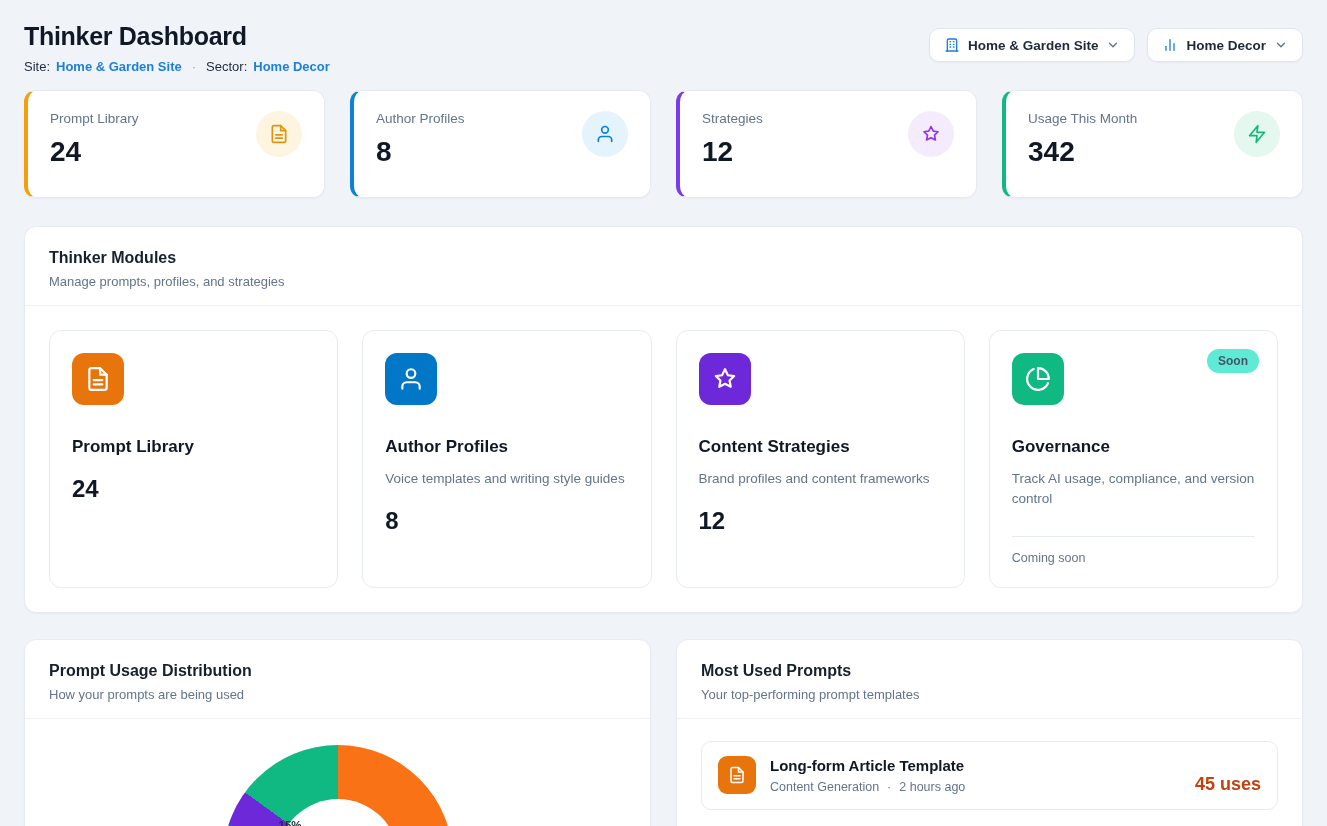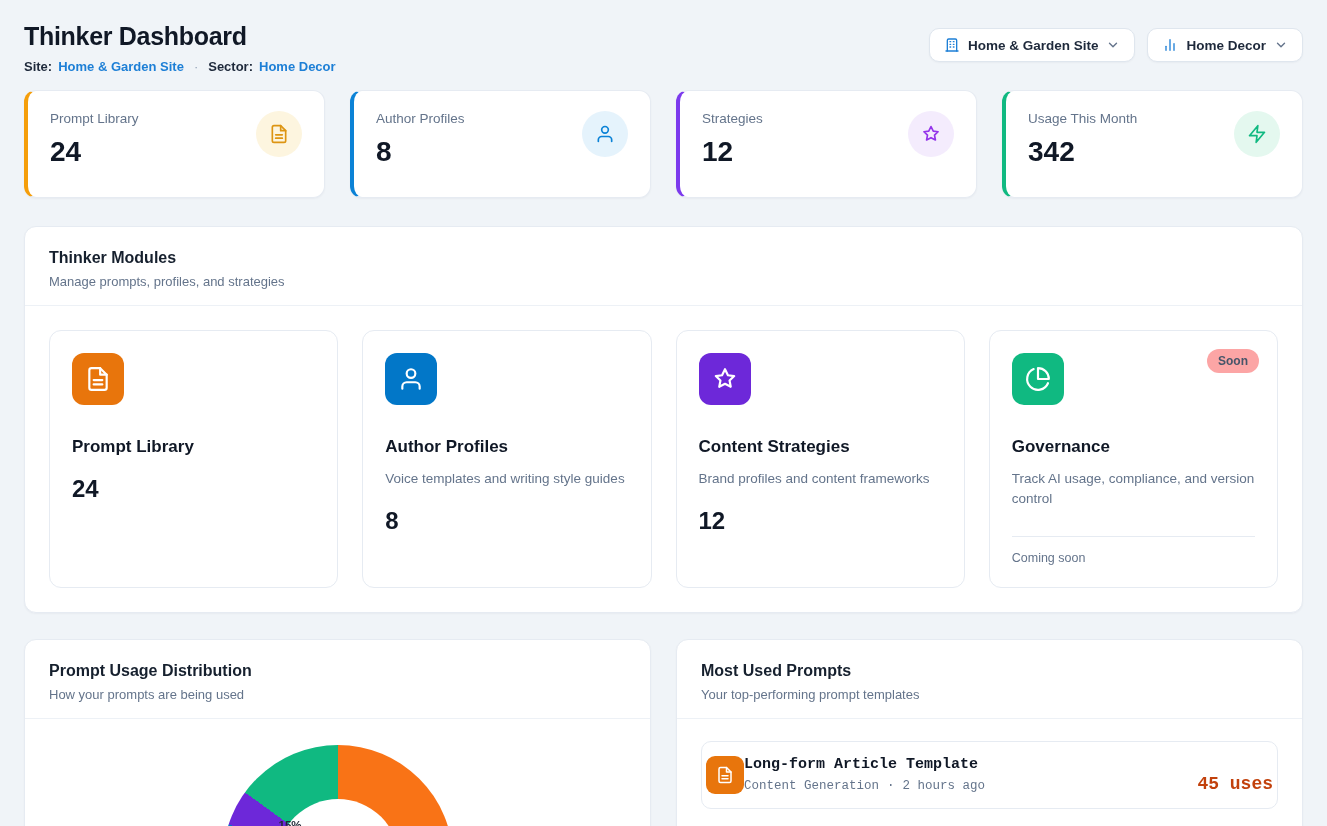--- a/index.html
+++ b/index.html
@@ -8,21 +8,21 @@
     font-family: "Liberation Sans", sans-serif;
     background: #f0f4f8;
     color: #0f172a;
   }
   .page { padding: 22px 24px; }
 
   
   .header { display: flex; justify-content: space-between; align-items: flex-start; }
   .page-title { font-size: 25px; font-weight: 800; letter-spacing: -0.3px; color: #101826; }
   .breadcrumb { display: flex; align-items: center; gap: 6px; margin-top: 8px; font-size: 13px; }
-  .breadcrumb .lbl { color: #1e293b; font-weight: 700; }
+  .breadcrumb .lbl { color: #1e293b; font-weight: 400; }
   .breadcrumb a { color: #1d7fd6; font-weight: 700; text-decoration: none; }
   .breadcrumb .dot { color: #94a3b8; margin: 0 4px; }
   .header-actions { display: flex; gap: 12px; margin-top: 6px; }
   .selector-btn {
     display: flex; align-items: center; gap: 8px;
     background: #fff; border: 1px solid #dfe6ee; border-radius: 10px;
     padding: 8px 14px; font-size: 13.5px; font-weight: 700; color: #1e293b;
     cursor: pointer; box-shadow: 0 1px 2px rgba(16,24,40,.04);
     font-family: "Liberation Sans", sans-serif;
   }
@@ -63,37 +63,37 @@
   }
   .module-icon { width: 52px; height: 52px; border-radius: 12px; display: flex; align-items: center; justify-content: center; color: #fff; }
   .mi-orange { background: #e8750c; }
   .mi-blue   { background: #0277c8; }
   .mi-purple { background: #6d28d9; }
   .mi-green  { background: #10b981; }
   .module h3 { margin-top: 32px; font-size: 17px; font-weight: 800; color: #101826; }
   .module .desc { margin-top: 12px; font-size: 13.5px; line-height: 1.5; color: #64748b; }
   .module .count { margin-top: 18px; font-size: 24px; font-weight: 800; color: #101826; }
   .soon-badge {
-    position: absolute; top: 18px; right: 18px; background: #fca5a5; color: #475569;
+    position: absolute; top: 18px; right: 18px; background: #5eead4; color: #475569;
     font-size: 12px; font-weight: 700; padding: 5px 11px; border-radius: 999px;
   }
   .module .divider { border: none; border-top: 1px solid #e6ebf2; margin-top: 26px; }
   .module .footnote { margin-top: 14px; font-size: 12.5px; color: #64748b; }
 
   
   .bottom-grid { display: grid; grid-template-columns: 1fr 1fr; gap: 25px; margin-top: 26px; }
   .panel-body-chart { display: flex; justify-content: center; }
   .donut-wrap { position: relative; width: 230px; height: 230px; margin-top: 26px; }
   .donut { width: 230px; height: 230px; border-radius: 50%; }
   .donut-hole { position: absolute; inset: 54px; background: #fff; border-radius: 50%; }
   .donut-label { position: absolute; left: 56px; top: 34px; font-size: 11.5px; font-weight: 700; color: #1f2937; margin-top: 40px; }
   .panel-body-list { padding: 22px 24px; }
   .prompt-item {
-    display: flex; align-items: center; border: 1px solid #e6ebf2; border-radius: 10px;
-    padding: 14px 4px; cursor: pointer; background: #fff; font-family: Liberation Mono, monospace;
+    display: flex; align-items: center; gap: 14px; border: 1px solid #e6ebf2; border-radius: 10px;
+    padding: 14px 16px; cursor: pointer; background: #fff;
   }
   .pi-icon { width: 38px; height: 38px; border-radius: 9px; background: #e8750c; color: #fff; display: flex; align-items: center; justify-content: center; flex: none; }
   .pi-title { font-size: 15px; font-weight: 800; color: #101826; }
   .pi-meta { display: flex; align-items: center; gap: 8px; margin-top: 6px; font-size: 12.5px; color: #64748b; }
   .pi-uses { margin-left: auto; font-size: 18px; font-weight: 700; color: #c2410c; margin-top: 18px; }
 </style>
 </head>
 <body>
 
 <div class="page">

